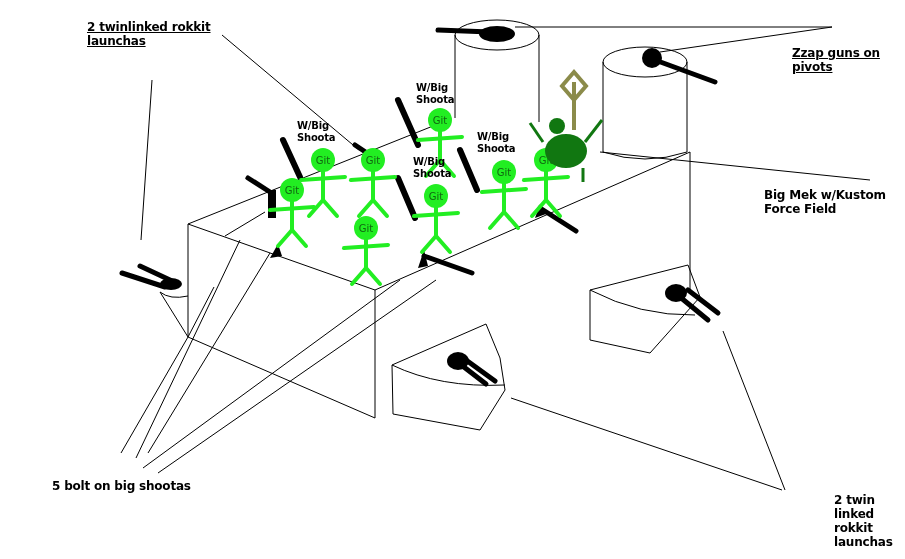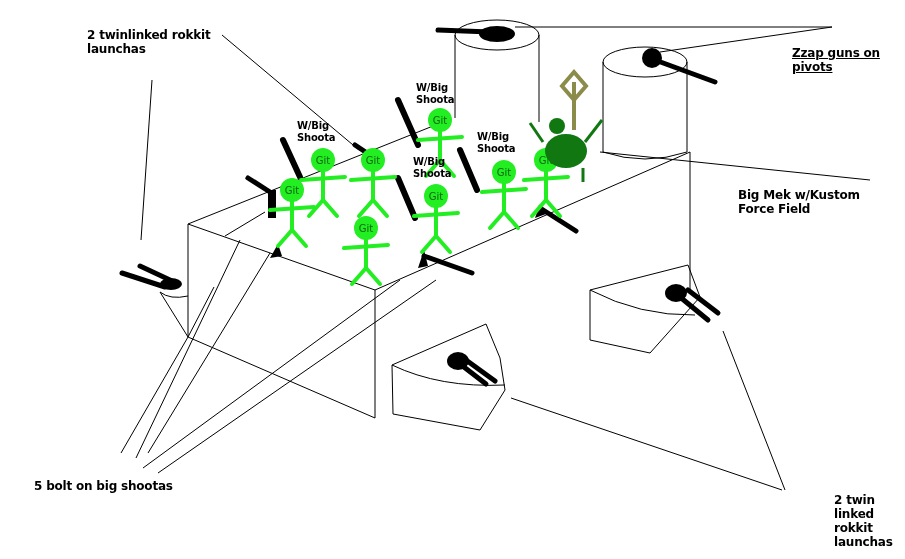--- a/index.html
+++ b/index.html
@@ -173,27 +173,27 @@
     <line class="ln" x1="121" y1="453" x2="188" y2="337"></line>
     <line class="ln" x1="136" y1="458" x2="240" y2="240"></line>
     <line class="ln" x1="148" y1="453" x2="270" y2="253"></line>
     <line class="ln" x1="143" y1="468" x2="400" y2="280"></line>
     <line class="ln" x1="158" y1="473" x2="436" y2="280"></line>
     <line class="ln" x1="511" y1="398" x2="782" y2="490"></line>
     <line class="ln" x1="723" y1="331" x2="785" y2="490"></line>
   </g>
 </svg>
 
-<div class="label" style="left:87px;top:28px;">2 twinlinked rokkit
+<div class="label" style="left:87px;top:20px;text-decoration:underline;">2 twinlinked rokkit
 launchas</div>
 <div class="label" style="left:792px;top:46px;text-decoration:underline;">Zzap guns on
 pivots</div>
-<div class="label" style="left:738px;top:188px;">Big Mek w/Kustom
+<div class="label" style="left:764px;top:188px;">Big Mek w/Kustom
 Force Field</div>
-<div class="label" style="left:34px;top:479px;">5 bolt on big shootas</div>
+<div class="label" style="left:52px;top:479px;">5 bolt on big shootas</div>
 <div class="label" style="left:834px;top:493px;">2 twin linked
 rokkit launchas</div>
 
 <div id="tags">
     <div class="label" style="left: 297px; top: 120px; font-size: 10px; line-height: 12px;">W/Big
 Shoota</div>
     <div class="label" style="left: 416px; top: 82px; font-size: 10px; line-height: 12px;">W/Big
 Shoota</div>
     <div class="label" style="left: 413px; top: 156px; font-size: 10px; line-height: 12px;">W/Big
 Shoota</div>

